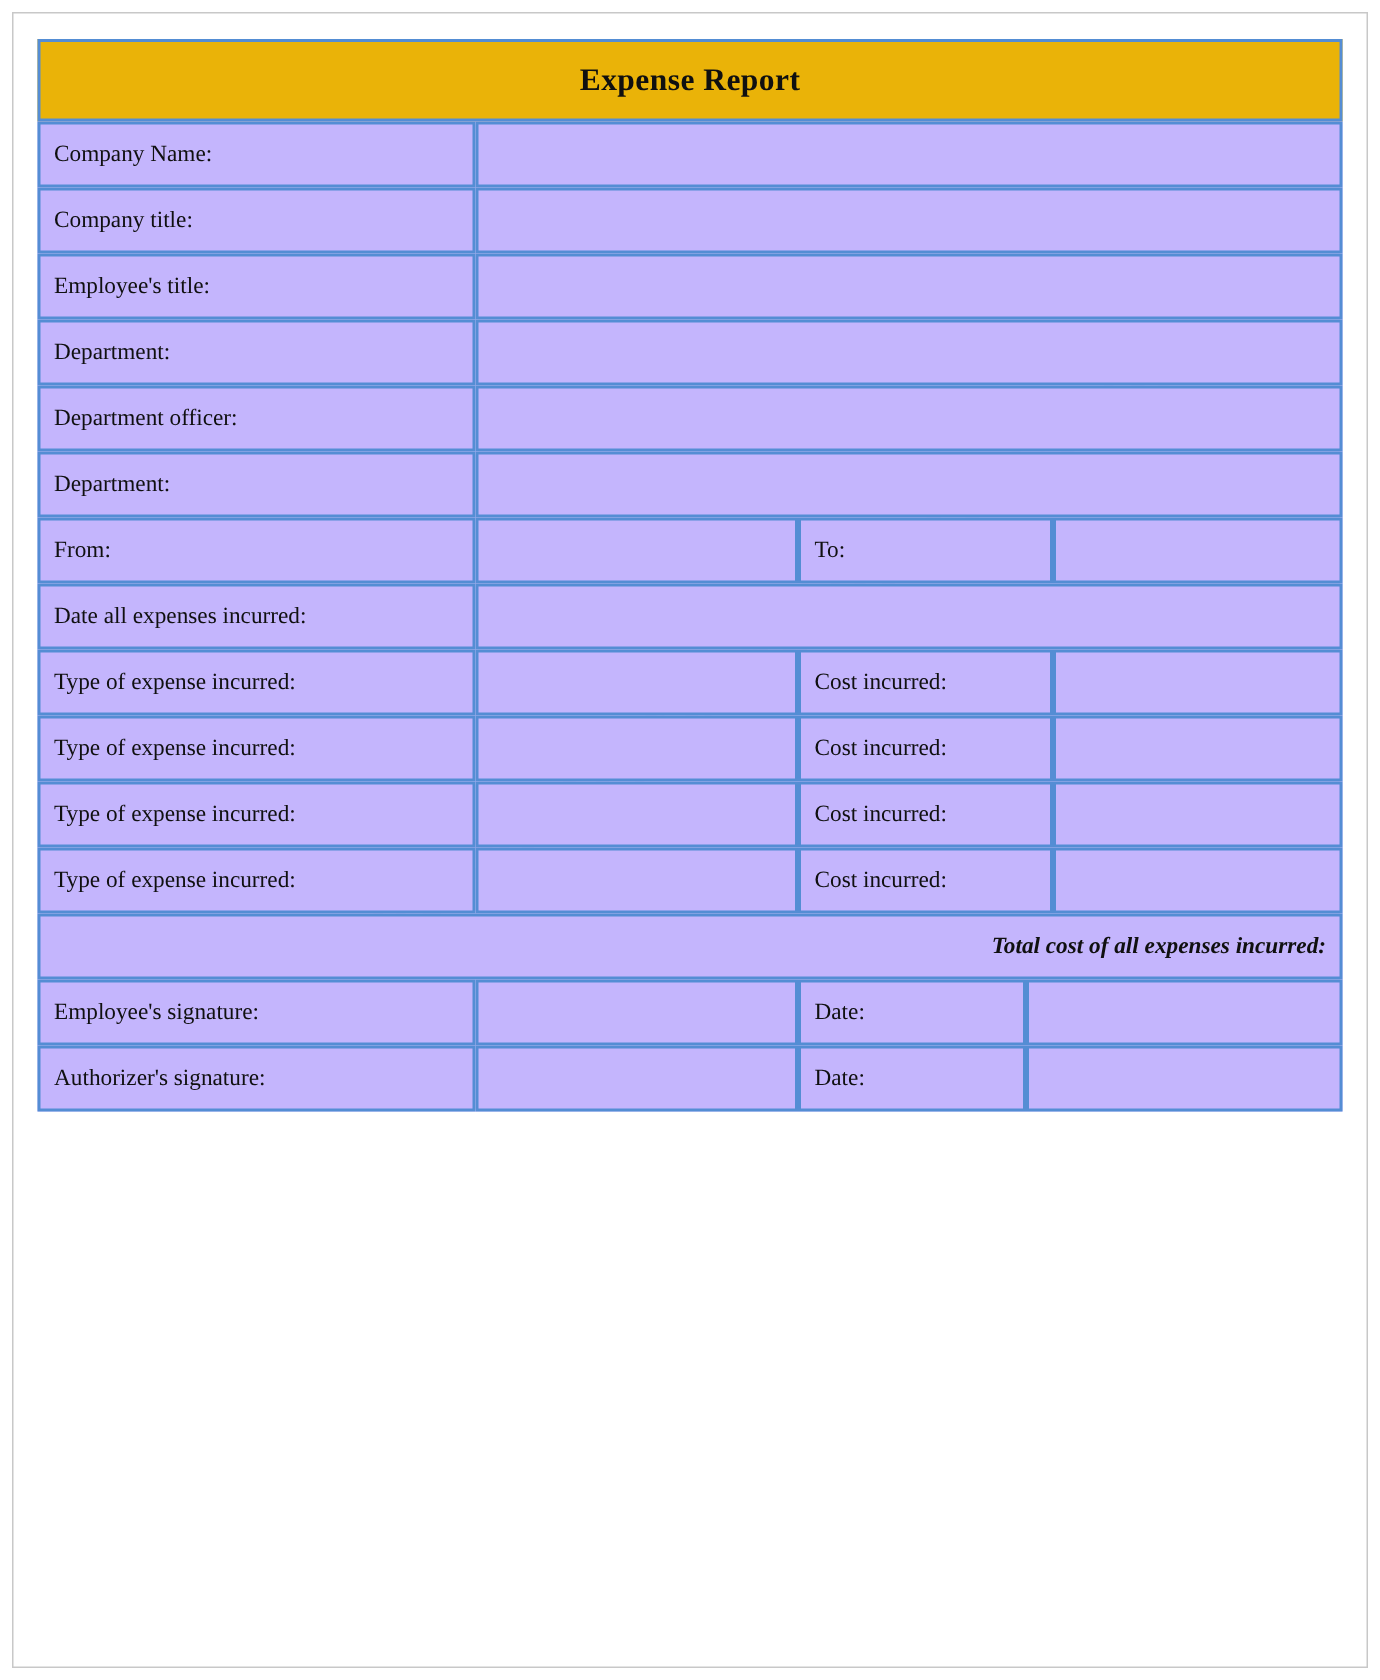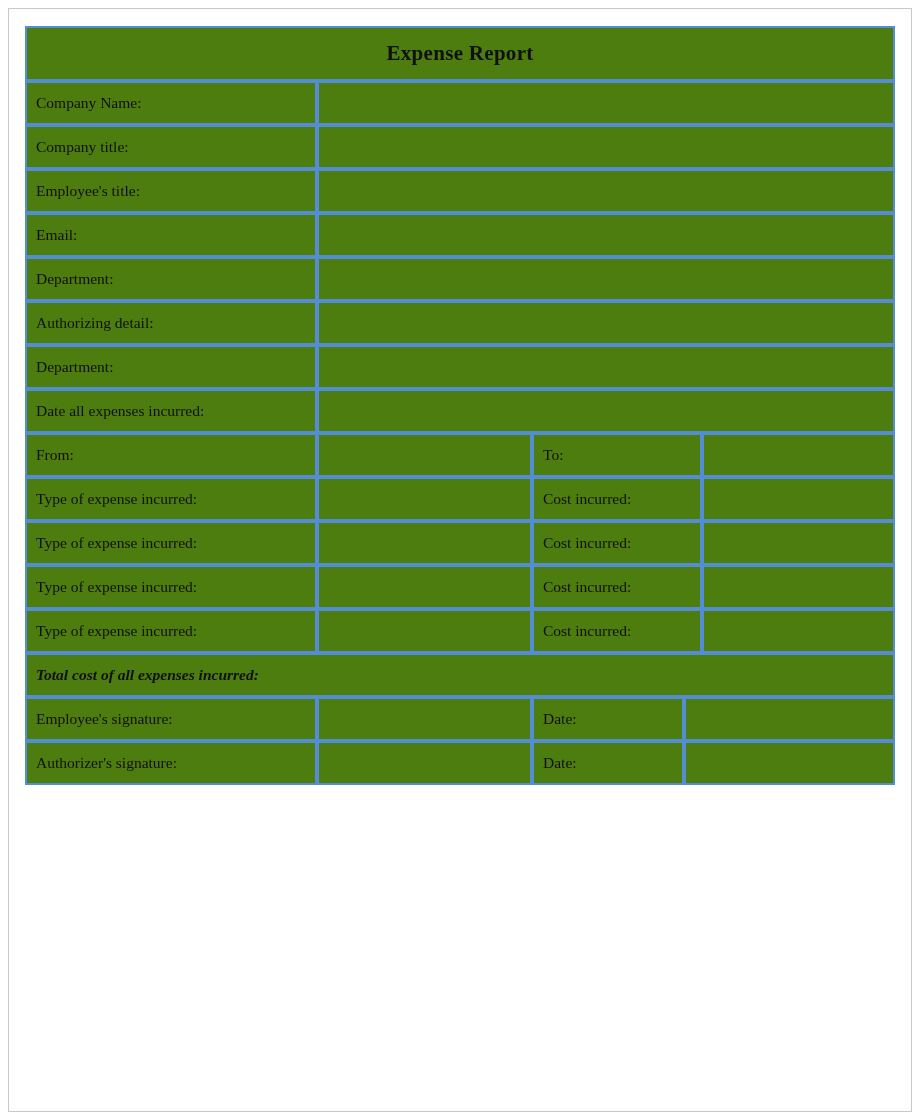--- a/index.html
+++ b/index.html
@@ -38,46 +38,47 @@
     table-layout:fixed;
     z-index:10;
   }
   #form td{
     border:2px solid #548dd4;
     height:44px;
     padding:3px 9px;
     font-size:15.5px;
     color:#101010;
     vertical-align:middle;
-    background:#4d7c0f;
+    background:#c4b5fd;
     box-sizing:border-box;
     line-height:1.25;
   }
   td.lbl{ background:#ffffff; }
   td.lbl.tint{ background:#dce6f1; }
   td.val{ background:#ffffff; }
   #form td.title{
-    background:#4d7c0f;
+    background:#eab308;
     text-align:center;
     font-weight:bold;
     font-size:21px;
     height:55px;
     letter-spacing:.3px;
   }
   td.note{
     font-weight:bold;font-style:italic;
     font-size:16px;
     background:#ffffff;
     height:48px;
   }
   td.total{
     font-weight:bold;font-style:italic;
     font-size:16px;
     background:#dce6f1;
     height:48px;
+    text-align:right;
   }
 </style>
 </head>
 <body>
 
 <div id="page">
 
   <div id="watermark">
     <span>www.buysampleforms.com</span>
   </div>
@@ -106,52 +107,48 @@
         <td class="val" colspan="4"></td>
       </tr>
 
       <tr>
         <td class="lbl">Employee's title:</td>
         <td class="val" colspan="4"></td>
       </tr>
 
 
 
-      <tr>
-        <td class="lbl tint">Email:</td>
-        <td class="val" colspan="4"></td>
-      </tr>
 
 
       <tr>
         <td class="lbl tint">Department:</td>
         <td class="val" colspan="4"></td>
       </tr>
 
 
       <tr>
-        <td class="lbl tint">Authorizing detail:</td>
+        <td class="lbl tint">Department officer:</td>
         <td class="val" colspan="4"></td>
       </tr>
 
       <tr>
         <td class="lbl">Department:</td>
         <td class="val" colspan="4"></td>
       </tr>
 
       <tr>
-        <td class="lbl">Date all expenses incurred:</td>
-        <td class="val" colspan="4"></td>
-      </tr>
-
-      <tr>
         <td class="lbl tint" style="width:235px">From:</td>
         <td class="val"></td>
         <td class="lbl tint" colspan="2">To:</td>
         <td class="val"></td>
+      </tr>
+
+      <tr>
+        <td class="lbl">Date all expenses incurred:</td>
+        <td class="val" colspan="4"></td>
       </tr>
 
 
       <tr>
         <td class="lbl tint">Type of expense incurred:</td>
         <td class="val"></td>
         <td class="lbl tint" colspan="2">Cost incurred:</td>
         <td class="val"></td>
       </tr>
 

